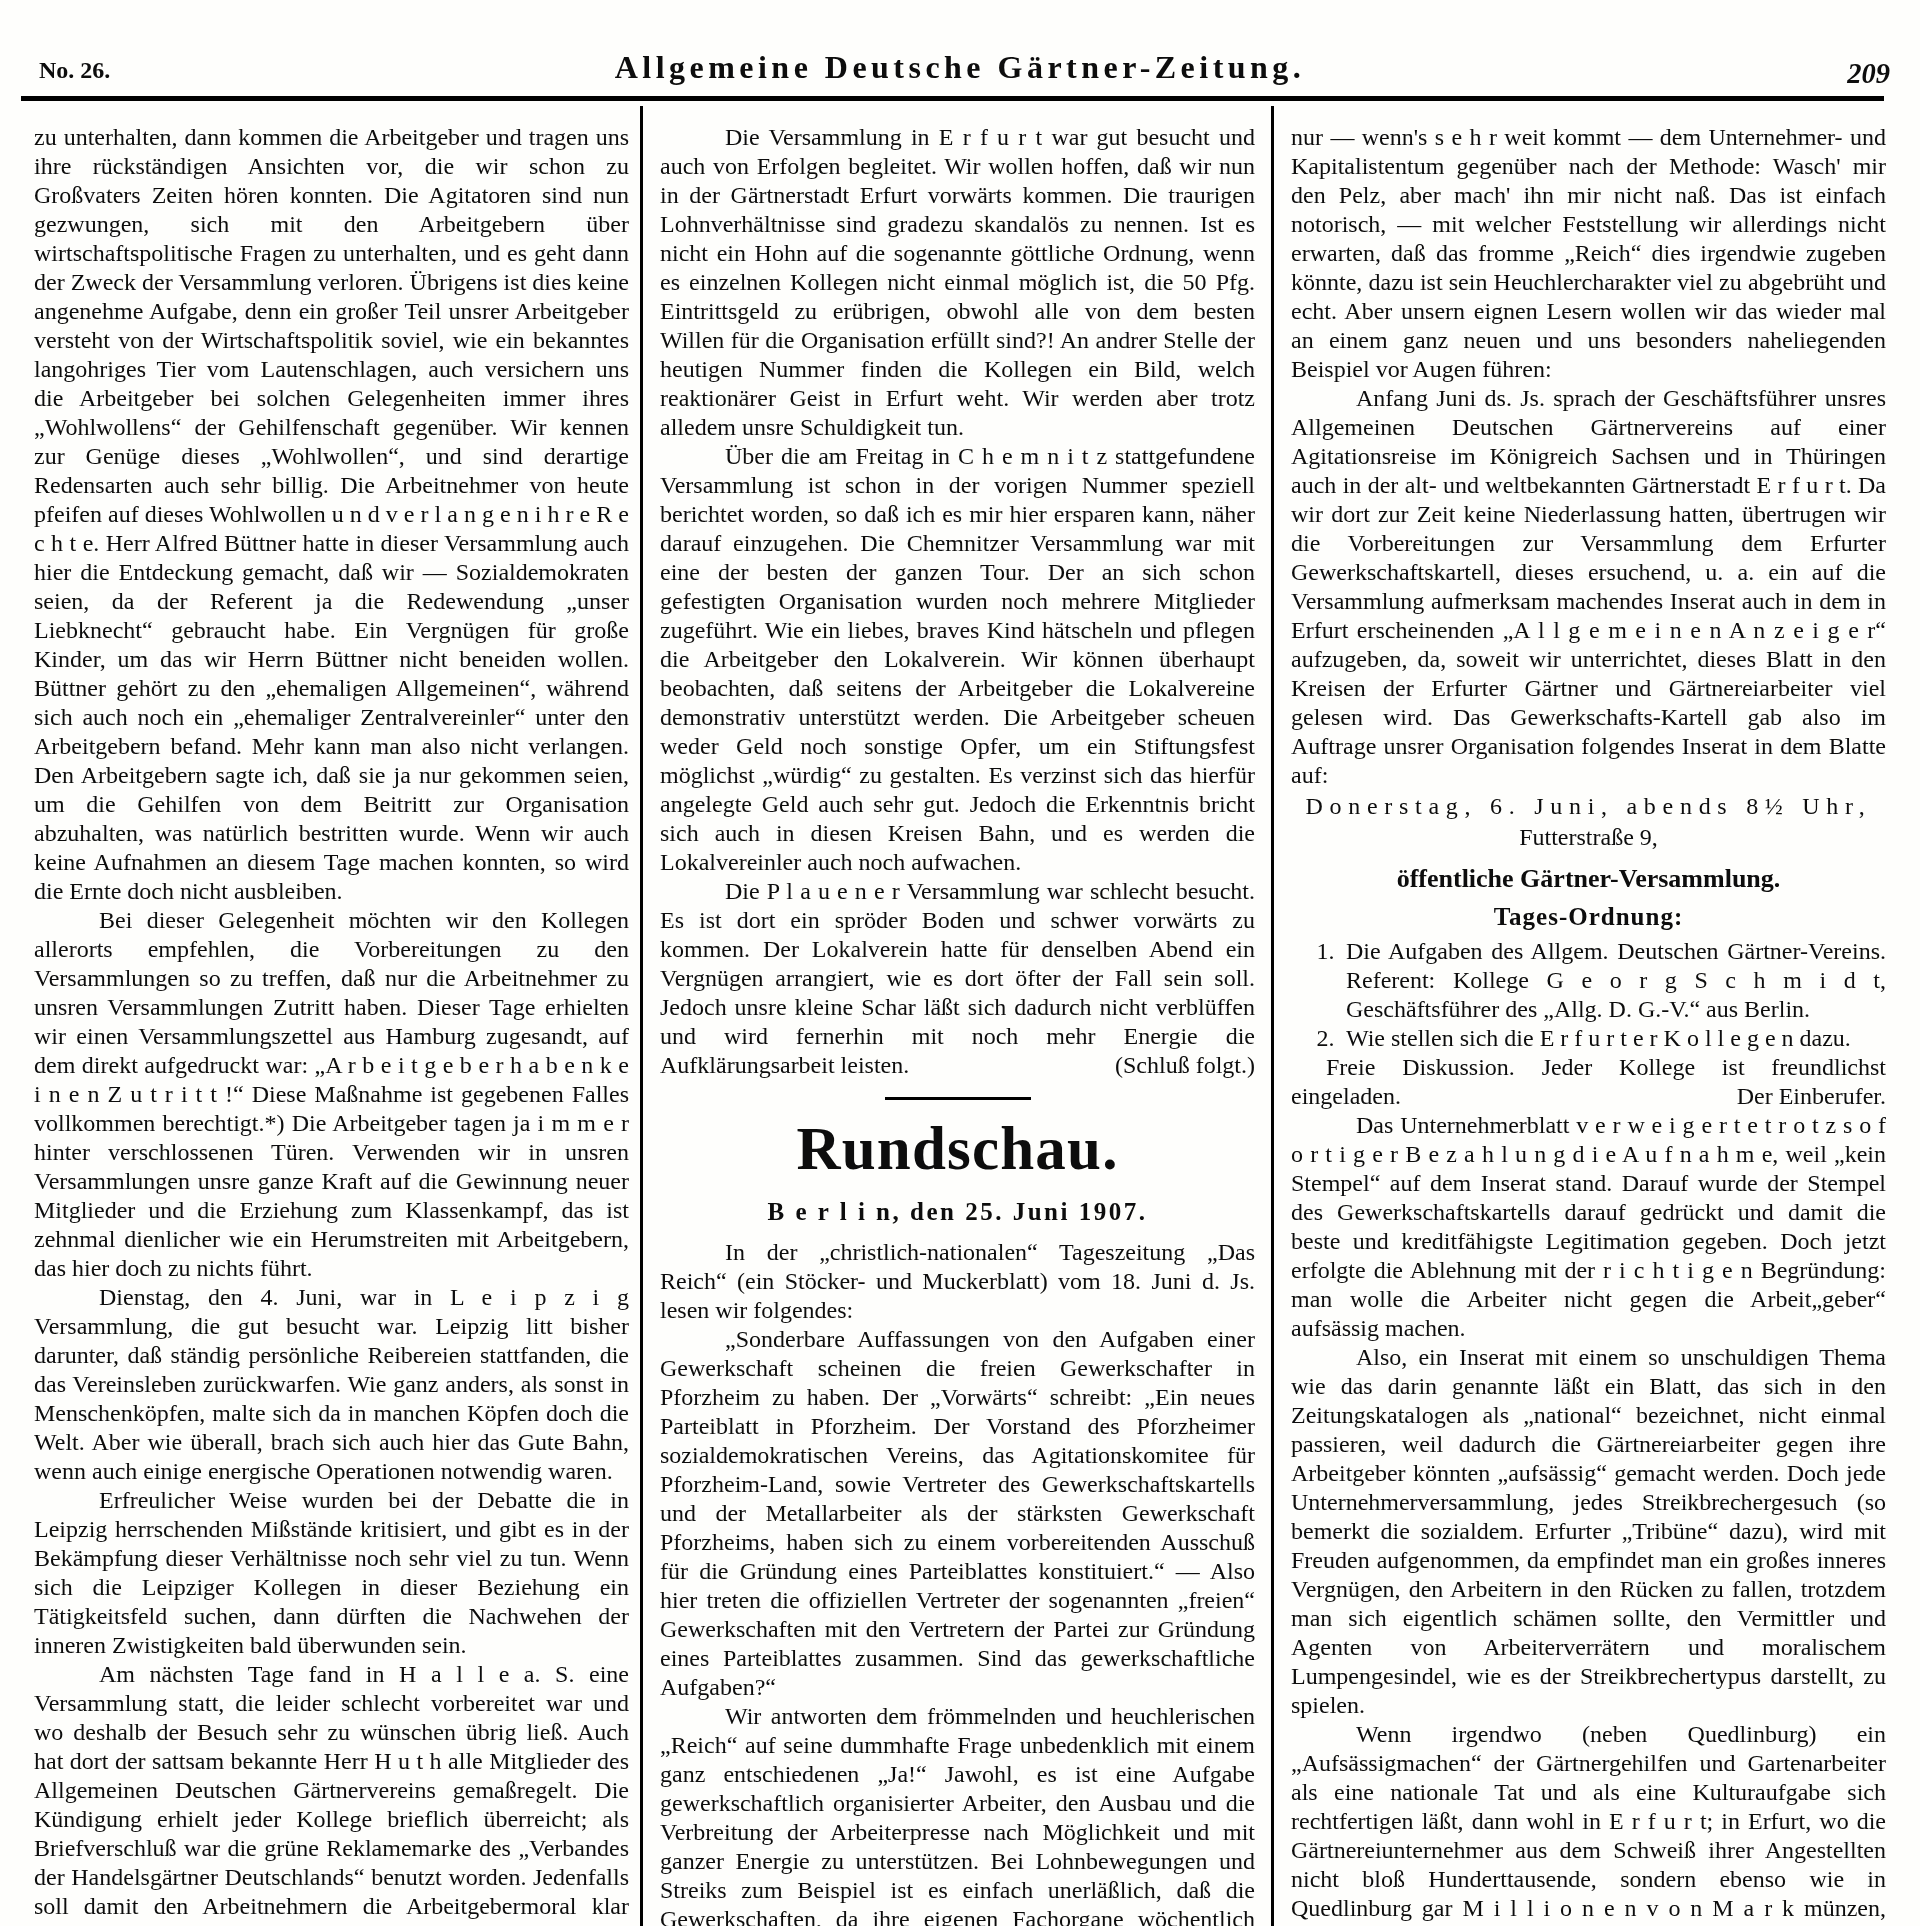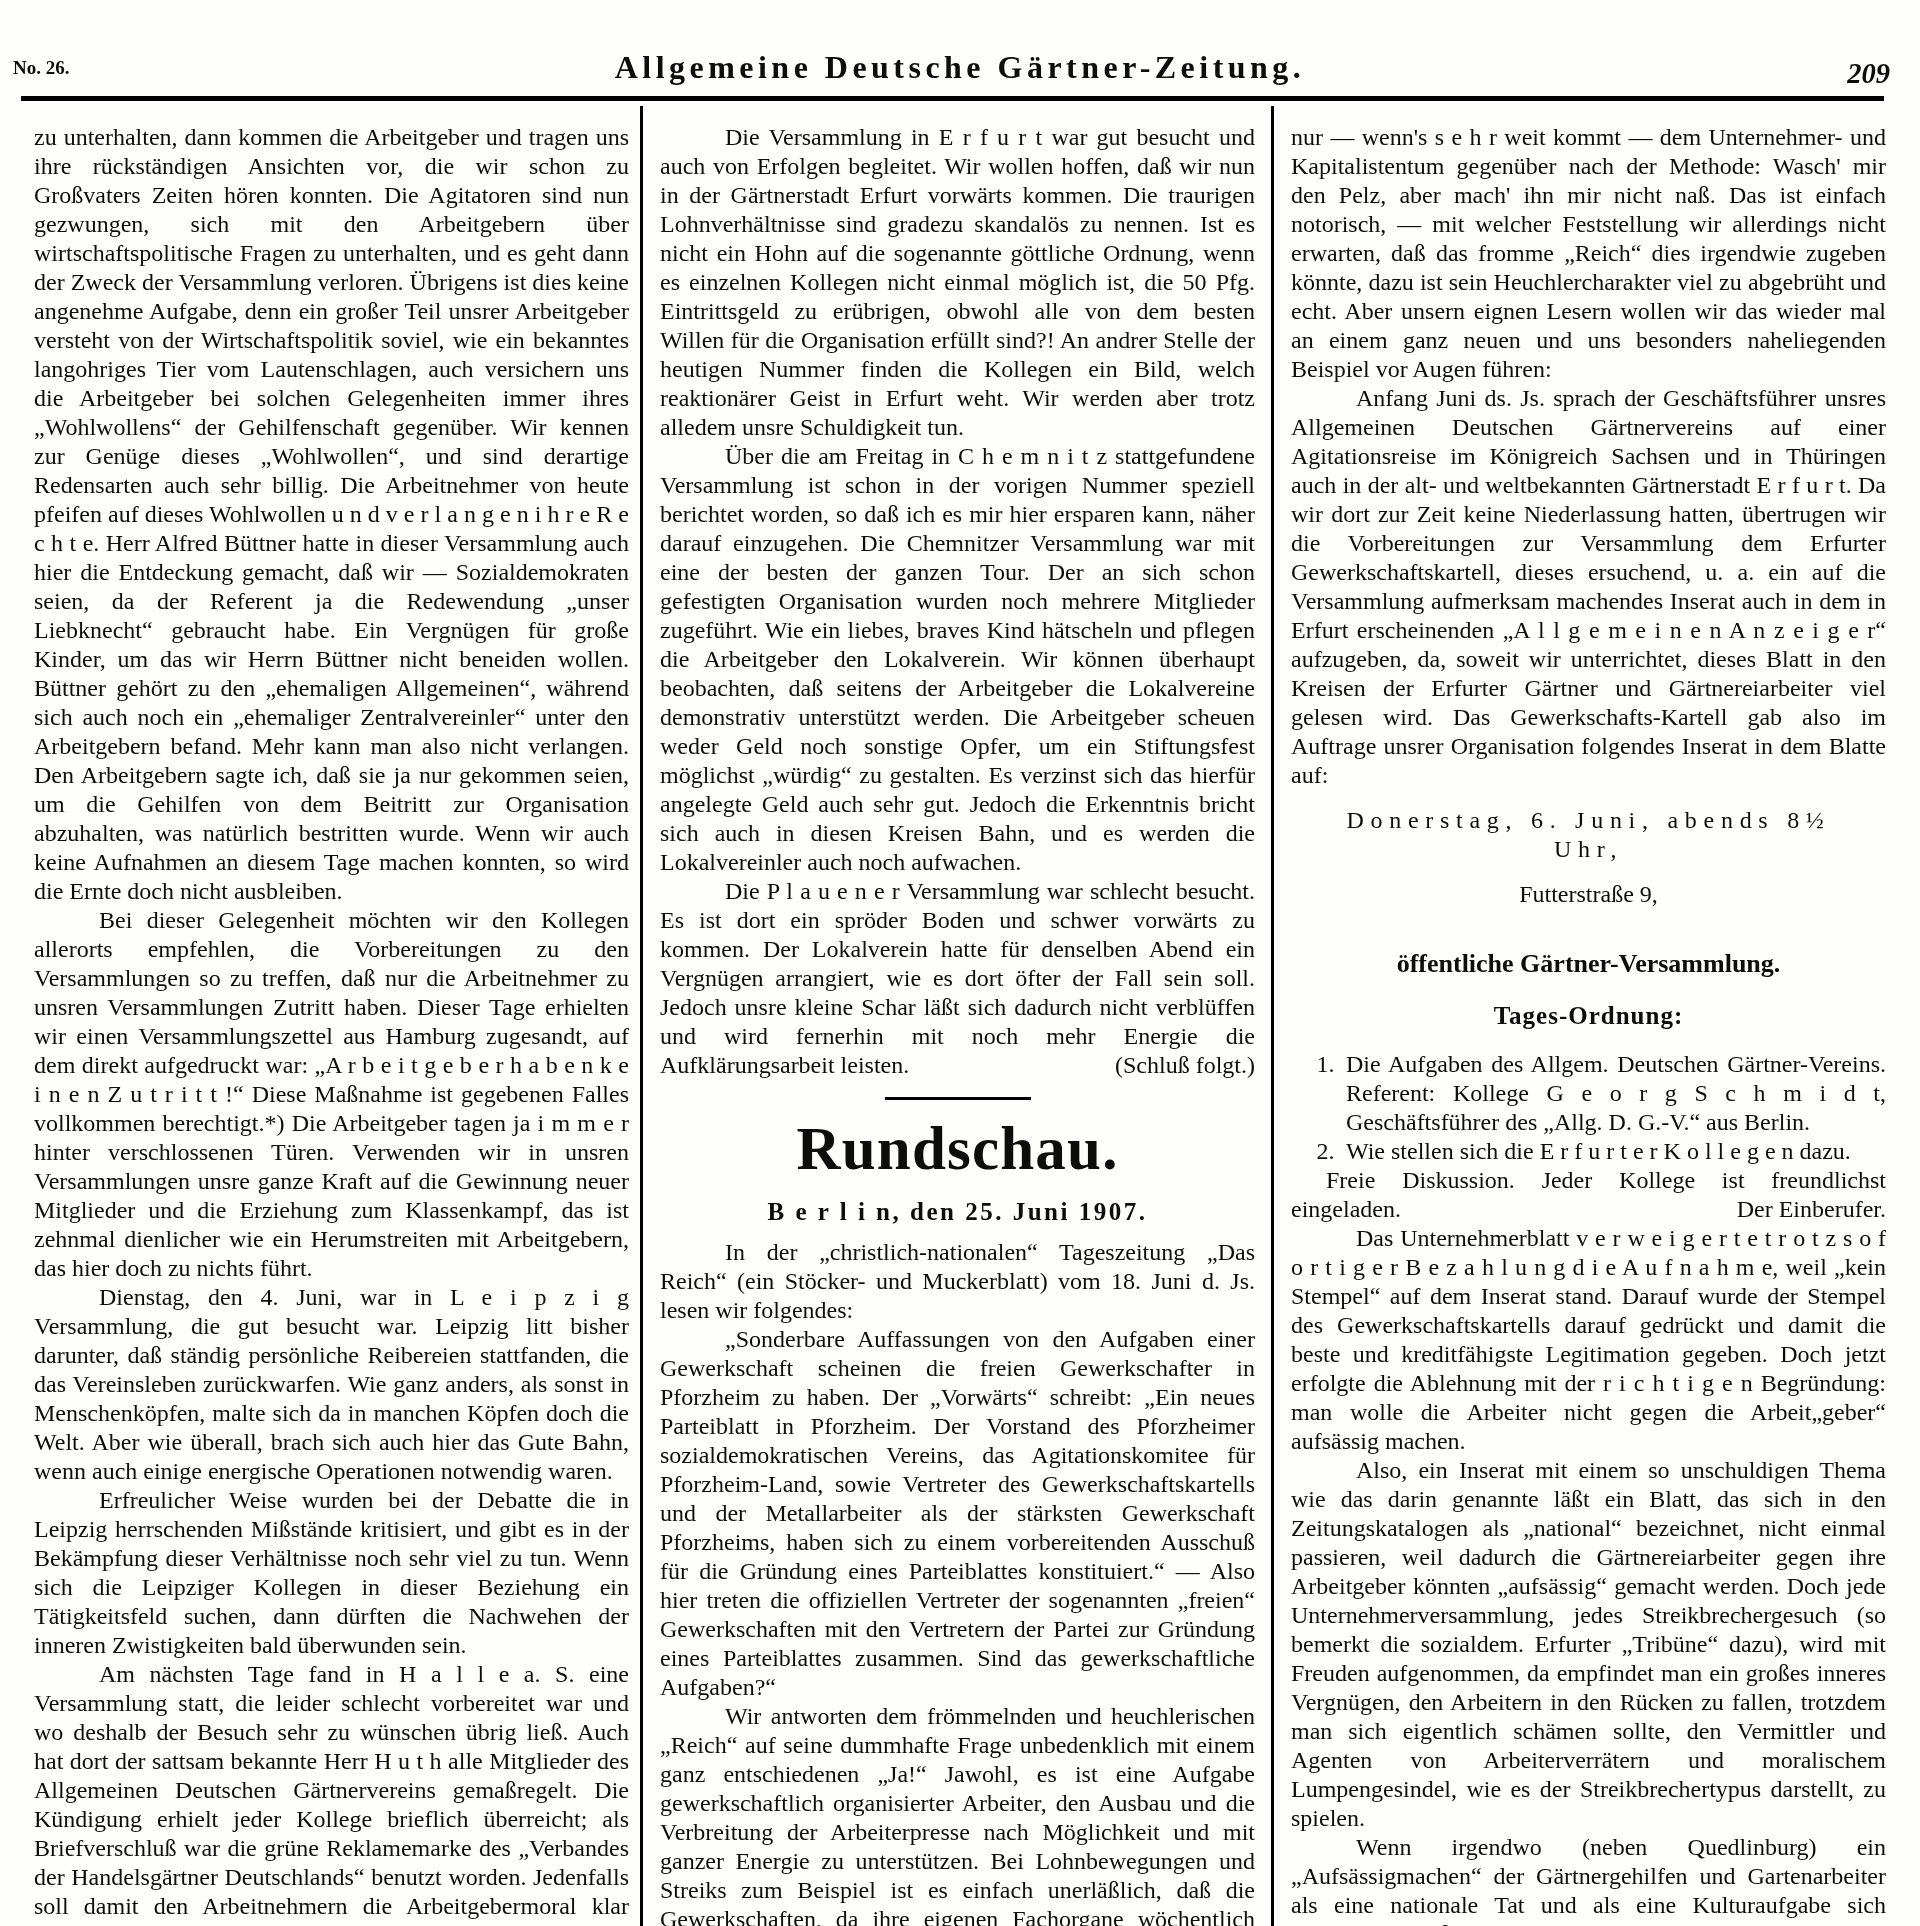--- a/index.html
+++ b/index.html
@@ -6,37 +6,37 @@
   body{background:#e8e8e4;}
   #page{
     position:relative;
     width:1920px;height:2648px;
     background:#fefefc;
     color:#0d0d0d;
     font-family:"Liberation Serif","DejaVu Serif",serif;
     overflow:hidden;
   }
   
-  .hdr-issue{position:absolute;left:13px;top:57px;font-size:19px;font-weight:bold;}
+  .hdr-issue{position:absolute;left:39px;top:57px;font-size:24px;font-weight:bold;}
   .hdr-title{position:absolute;left:0;right:0;top:49px;text-align:center;font-size:32px;font-weight:bold;letter-spacing:0.14em;}
   .hdr-page{position:absolute;right:30px;top:58px;font-size:28.5px;font-weight:bold;font-style:italic;}
   .hdr-rule{position:absolute;left:21px;top:96px;width:1863px;height:5px;background:#000;}
   
   .vrule{position:absolute;top:106px;bottom:15.4px;width:2.7px;background:#000;}
   .vrule.v1{left:640px;}
   .vrule.v2{left:1271px;}
   
   .col{position:absolute;top:123px;width:595px;font-size:24px;line-height:29px;text-align:justify;text-justify:inter-word;}
   .col.c1{left:34px;}
   .col.c2{left:660px;}
   .col.c3{left:1291px;}
   .p{margin:0;text-indent:65px;}
   .p.flush{text-indent:0;}
   .fr{float:right;}
-  .center{margin:16px;text-align:center;text-indent:0;}
+  .center{margin:2px;text-align:center;text-indent:0;}
   .center.sp{letter-spacing:0.28em;}
   .center.bld{font-weight:bold;font-size:26px;line-height:35px;}
   .center.tago{font-weight:bold;font-size:25px;line-height:37px;letter-spacing:0.04em;}
   .list{display:flex;margin:0;text-indent:0;}
   .list .num{flex:0 0 55px;padding-left:25.4px;box-sizing:border-box;}
   .list .ltxt{flex:1;text-align:justify;}
   .rule-center{border:0;border-top:3.9px solid #000;width:146px;margin:17px auto 11.6px auto;}
   .rundschau{font-family:Liberation Serif, serif;font-weight:bold;font-size:61px;line-height:73px;text-align:center;letter-spacing:1.2px;margin:2.3px 0 3.9px 0;}
   .dateline{text-align:center;font-weight:bold;font-size:25px;line-height:37px;letter-spacing:0.10em;margin:8px;}
   .sp-gap{height:5.4px;}

